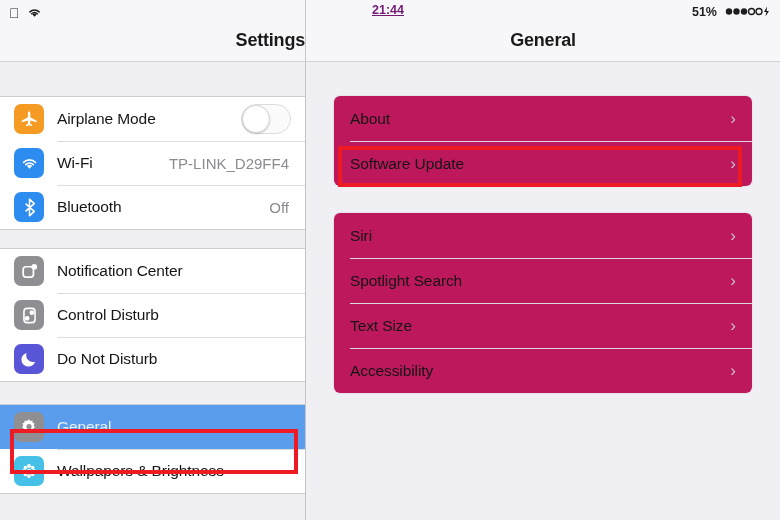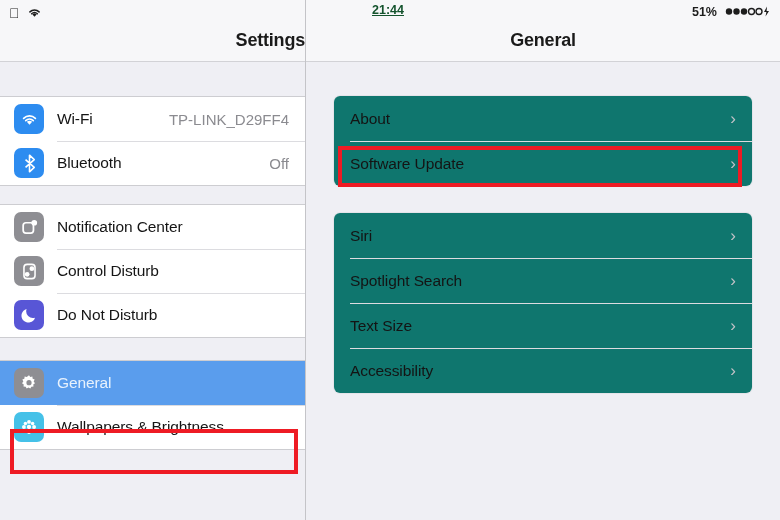--- a/index.html
+++ b/index.html
@@ -57,29 +57,29 @@
   .toggle.off .knob { position: absolute; left: 0px; top: 0px; width: 28px; height: 28px;
                       border-radius: 50%; background: #fff; border: 1px solid #d5d5d9;
                       box-shadow: 0 1px 2px rgba(0,0,0,.18); }
   .toggle.on { background: #4cd763; }
   .toggle.on .knob { position: absolute; right: 1px; top: 1px; width: 28px; height: 28px;
                      border-radius: 50%; background: #fff; box-shadow: 0 1px 2px rgba(0,0,0,.22); }
 
   
   .detail { flex: 1; height: 520px; background: #efeff4; position: relative; overflow: hidden; }
   .dt-header { height: 62px; background: #f7f7f9; border-bottom: 1px solid #d2d2d6; position: relative; }
-  .status-time { position: absolute; top: 3px; left: 66px; font-size: 12.5px; font-weight: bold; color: #14532d; text-decoration: underline; }
+  .status-time { position: absolute; top: 3px; left: 66px; font-size: 12.5px; font-weight: bold; color: #701a75; text-decoration: underline; }
   .status-right { position: absolute; top: 3px; right: 9px; display: flex; align-items: center; gap: 8px; }
   .batt-pct { font-size: 12.5px; font-weight: bold; color: #1d1d1d; }
   .dt-title { position: absolute; left: 0; right: 0; top: 30px; text-align: center;
               font-size: 18px; font-weight: bold; color: #1a1a1a; letter-spacing: -0.2px; }
 
   .card { background: #fff; border-radius: 6px; margin: 0 28px; overflow: hidden;
           box-shadow: 0 0 0 1px rgba(0,0,0,0.045); }
-  .drow { display: flex; align-items: center; height: 45px; padding: 0 16px; position: relative; background: #0f766e; }
+  .drow { display: flex; align-items: center; height: 45px; padding: 0 16px; position: relative; background: #be185d; }
   .drow + .drow::before { content: ""; position: absolute; left: 16px; right: 0; top: 0; height: 1px; background: #dcdce0; }
   .drow .dlbl { font-size: 15.5px; color: #141414; letter-spacing: -0.1px; }
   .chev { margin-left: auto; color: #c2c2c7; font-size: 17px; line-height: 1; font-weight: 300; }
   .footnote { margin: 9px 0 0 46px; font-size: 12.5px; color: #8a8a8f; line-height: 1.55; }
 
   
   .redbox { position: absolute; border: 4px solid #ee1b24; pointer-events: none; }
 </style>
 </head>
 <body>
@@ -98,20 +98,31 @@
             <path d="M4.6 6.7 a4.3 4.3 0 0 1 5.8 0" stroke="#1c1c1c" stroke-width="1.4" fill="none" stroke-linecap="round"></path>
           </svg>
         </span>
       </div>
       <div class="sb-title">Settings</div>
     </div>
 
     <div class="gap" style="height:34px"></div>
 
     <div class="group">
+      <div class="row">
+        <span class="ico" style="background:#f59a22">
+          <svg width="19" height="19" viewBox="0 0 24 24">
+              <path fill="#fff" d="M21 15.5v-2l-8-4.5V3.5a1.5 1.5 0 0 0-3 0V9l-8 4.5v2l8-2.3v4.2l-2.3 1.6v1.5L12 19.3l3.3 1.2V19l-2.3-1.6v-4.2z"></path>
+            </svg>
+        </span>
+        <span class="lbl">Airplane Mode</span>
+        <span class="toggle off">
+            <span class="knob"></span>
+          </span>
+      </div>
       <div class="row">
         <span class="ico" style="background:#2d8cf0">
           <svg width="19" height="15" viewBox="0 0 22 16">
             <path d="M11 14.2 L7.9 10.6 a5 5 0 0 1 6.2 0 Z" fill="#fff"></path>
             <path d="M4.2 6.6 a10 10 0 0 1 13.6 0" stroke="#fff" stroke-width="2" fill="none" stroke-linecap="round"></path>
             <path d="M6.6 9.3 a6.4 6.4 0 0 1 8.8 0" stroke="#fff" stroke-width="1.9" fill="none" stroke-linecap="round"></path>
           </svg>
         </span>
         <span class="lbl">Wi-Fi</span>
         <span class="val">TP-LINK_D29FF4</span>

